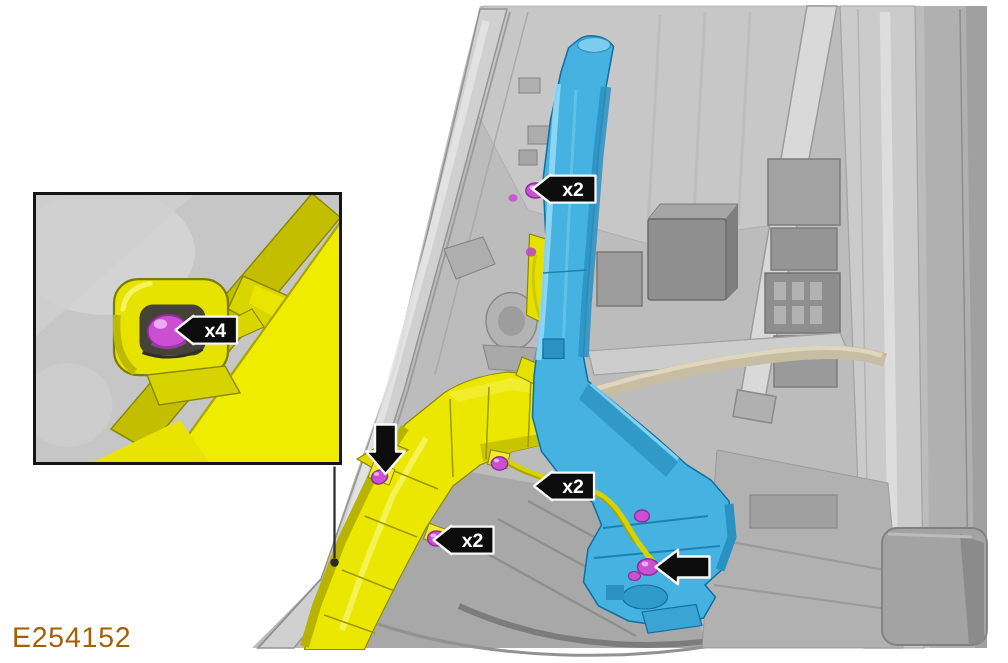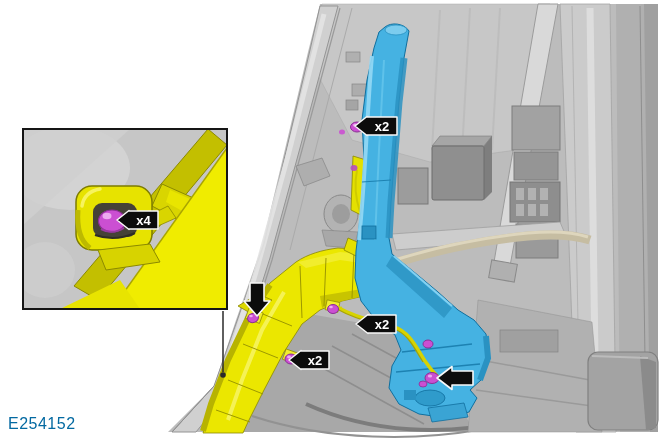--- a/index.html
+++ b/index.html
@@ -1,19 +1,19 @@
 <!DOCTYPE html>
 <html><head>
 <meta charset="utf-8">
 <style>
   html,body{margin:0;padding:0;background:#fff;}
   #canvas{position:relative;width:672px;height:442px;background:#ffffff;overflow:hidden;
           font-family:"Liberation Sans",sans-serif;}
   #canvas svg{position:absolute;left:0;top:0;}
-  .figure-id{position:absolute;left:8px;top:415px;font-size:16px;color:#0369a1;
+  .figure-id{position:absolute;left:8px;top:415px;font-size:19px;color:#a16207;
              letter-spacing:0.5px;font-family:"Liberation Sans",sans-serif;}
   .callout-text{font-family:"Liberation Sans",sans-serif;font-size:13px;font-weight:bold;
                 fill:#ffffff;text-anchor:middle;}
 </style>
 </head>
 <body>
 
 <div id="canvas">
 <svg width="672" height="442" viewBox="0 0 672 442">
   <defs>

